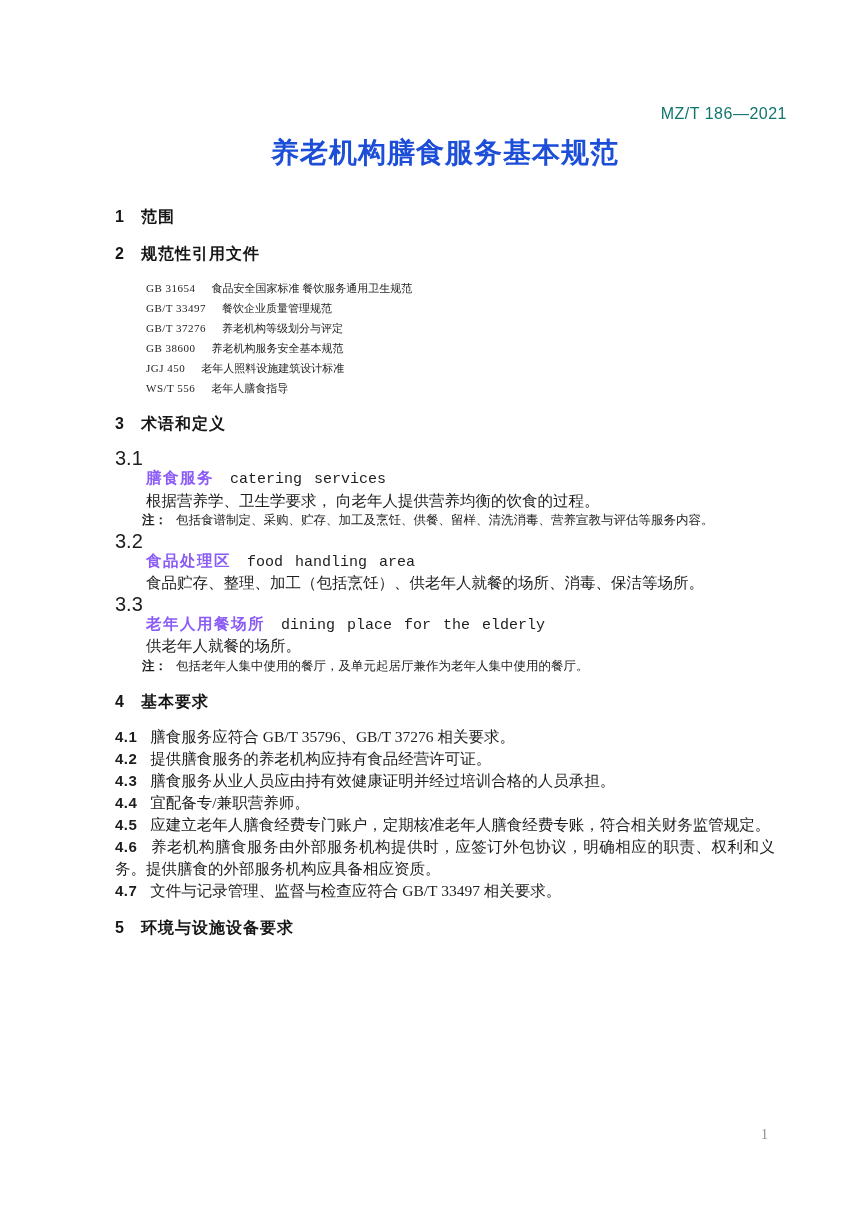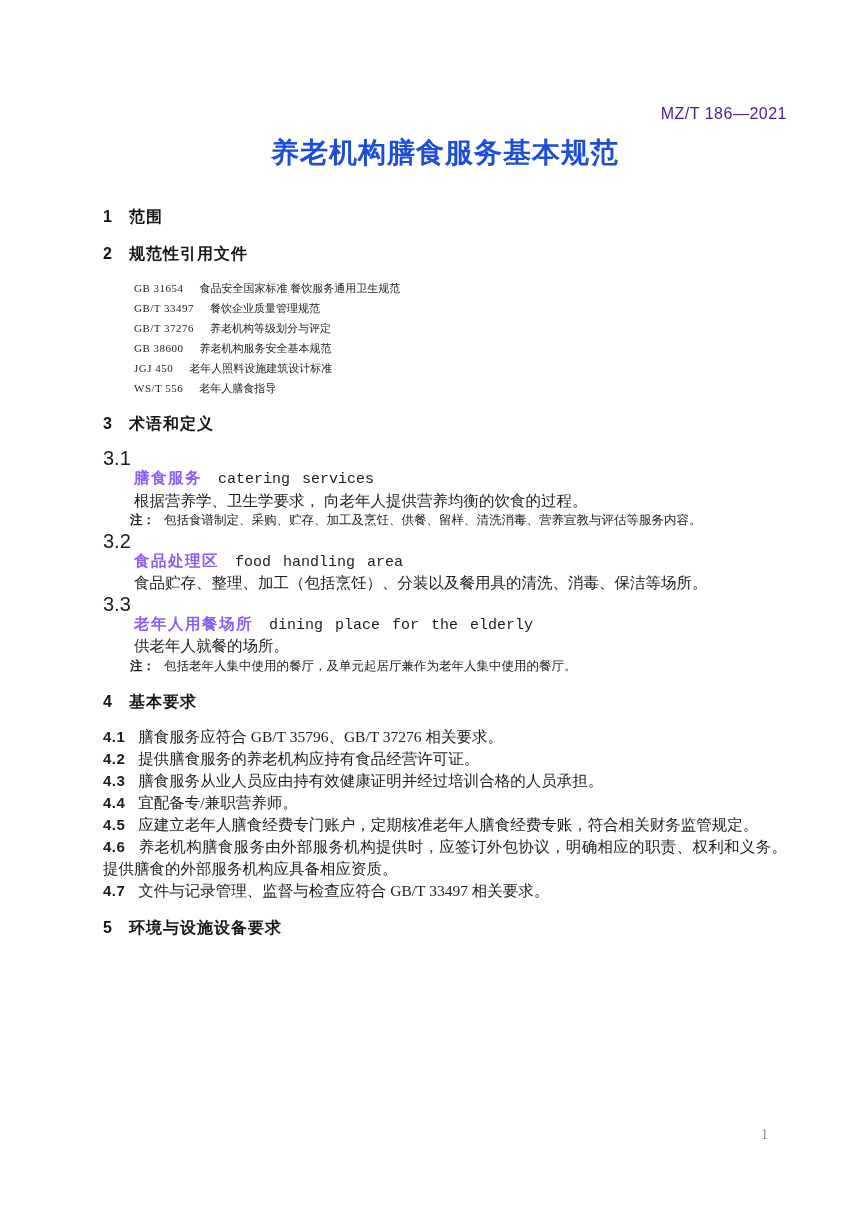--- a/index.html
+++ b/index.html
@@ -14,34 +14,34 @@
   .content {
     position:absolute;
     left:103px; top:104px;
     width:684px;
   }
   .doc-ref {
     text-align:right;
     font-family:"Liberation Sans","DejaVu Sans",sans-serif;
     font-size:16px;
     letter-spacing:0.5px;
-    color:#4c1d95;
+    color:#0f766e;
     line-height:20px;
   }
   .title {
     margin:14px 0 0 0;
     text-align:center;
     font-family:"Liberation Sans","DejaVu Sans",sans-serif;
     font-weight:bold;
     font-size:28px;
     letter-spacing:1px;
     line-height:30px;
     color:#1d4ed8;
   }
-  .section { margin:0; }
+  .section { margin:12px; }
   .sec-heading {
     margin:15px 0 13px 0;
     font-family:"Liberation Sans","DejaVu Sans",sans-serif;
     font-weight:bold;
     font-size:16px;
     line-height:22px;
     letter-spacing:1px;
     color:#161616;
   }
   .section:first-child .sec-heading { margin-top:38px; }
@@ -170,21 +170,21 @@
     <div class="term-def">根据营养学、卫生学要求， 向老年人提供营养均衡的饮食的过程。</div>
     <div class="note">
       <span class="note-label">注：</span><span class="note-text">包括食谱制定、采购、贮存、加工及烹饪、供餐、留样、清洗消毒、营养宣教与评估等服务内容。</span>
     </div>
   </div>
             <div class="term">
     <div class="term-num">3.2</div>
     <div class="term-line">
       <span class="term-name">食品处理区</span><span class="term-en">food handling area</span>
     </div>
-    <div class="term-def">食品贮存、整理、加工（包括烹饪）、分装以及餐用具的清洗、消毒、保洁等场所。</div>
+    <div class="term-def">食品贮存、整理、加工（包括烹饪）、供老年人就餐的场所、消毒、保洁等场所。</div>
 
   </div>
             <div class="term">
     <div class="term-num">3.3</div>
     <div class="term-line">
       <span class="term-name">老年人用餐场所</span><span class="term-en">dining place for the elderly</span>
     </div>
     <div class="term-def">供老年人就餐的场所。</div>
     <div class="note">
       <span class="note-label">注：</span><span class="note-text">包括老年人集中使用的餐厅，及单元起居厅兼作为老年人集中使用的餐厅。</span>

